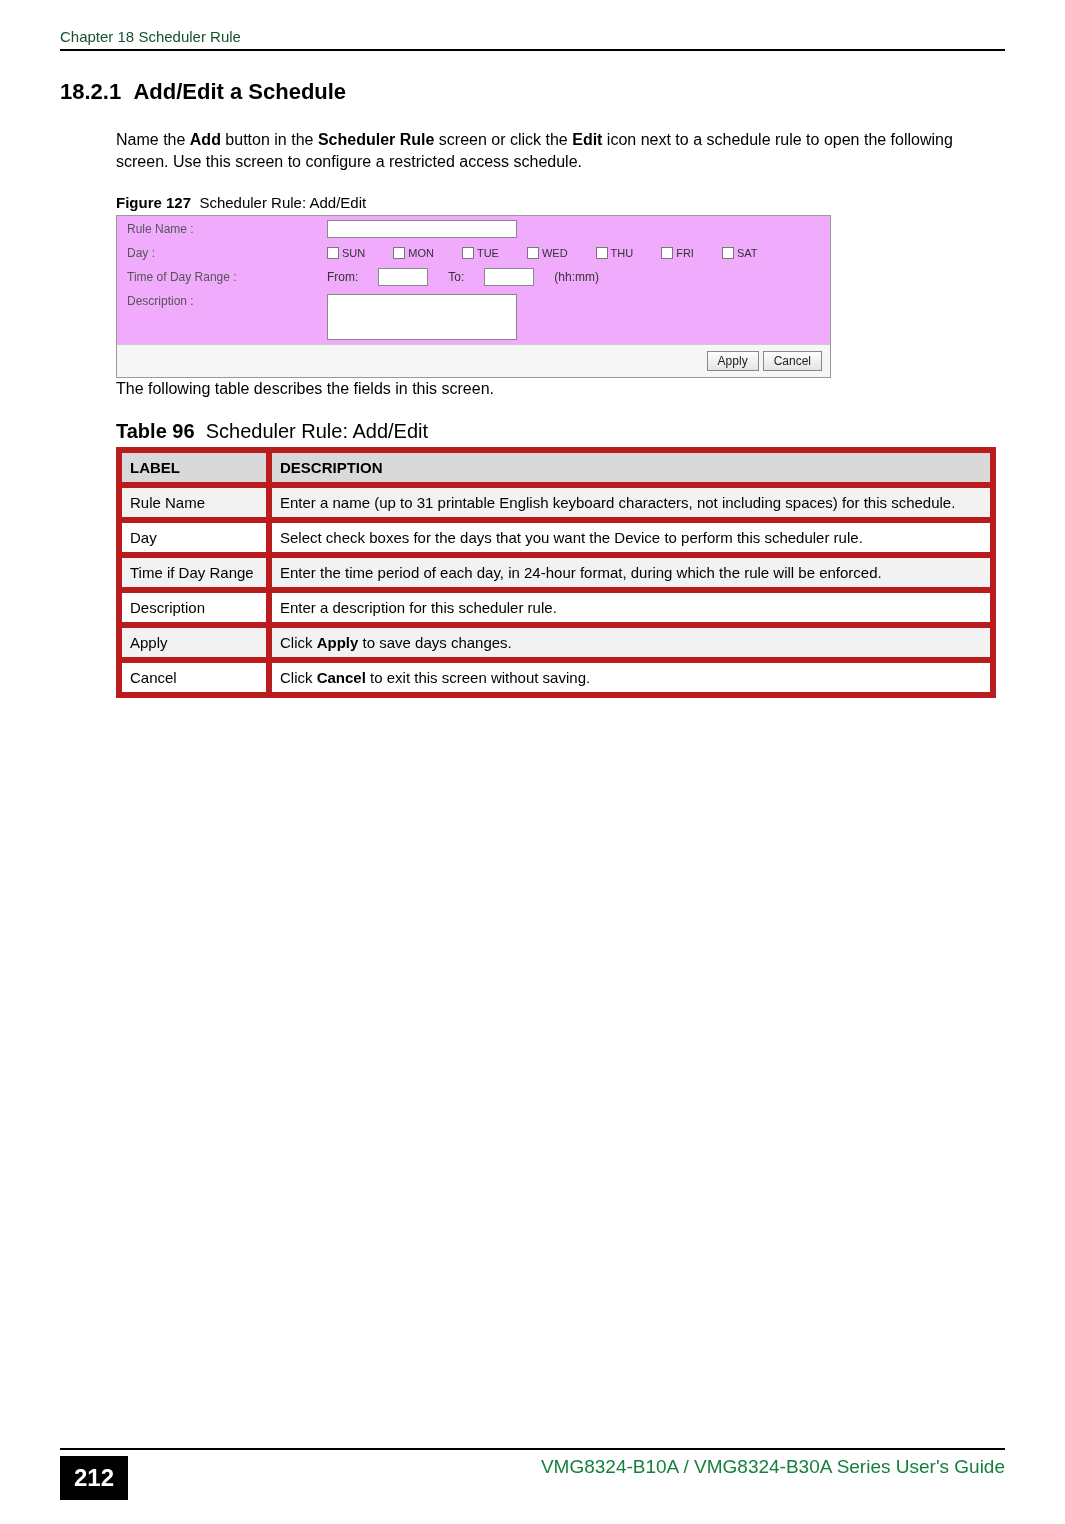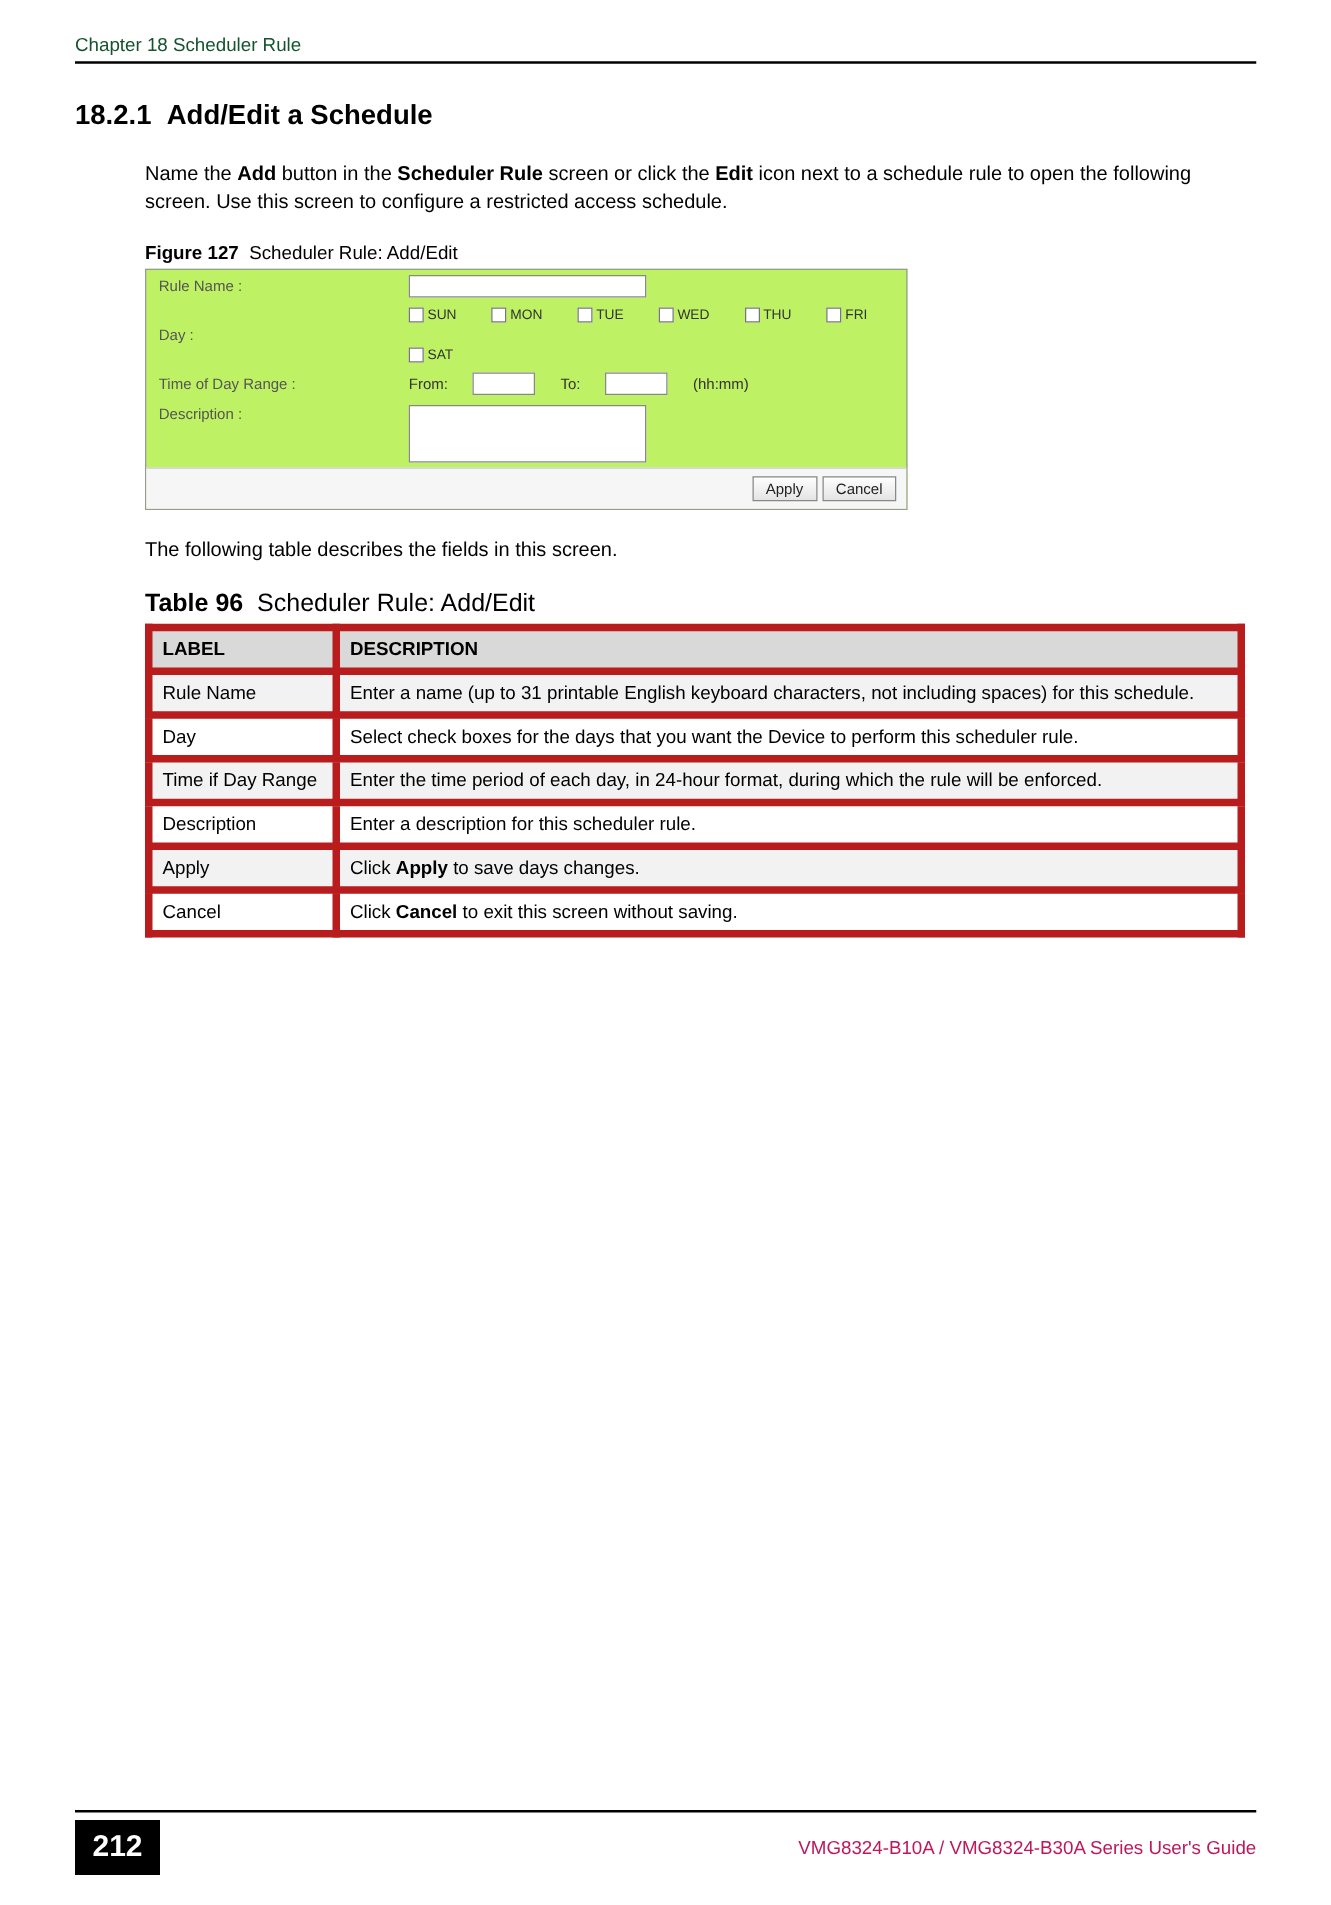--- a/index.html
+++ b/index.html
@@ -45,27 +45,26 @@
       font-size: 15px;
       font-weight: bold;
       margin-left: 56px;
       margin-bottom: 4px;
     }
     .figure-caption .caption-text {
       font-weight: normal;
     }
     .figure-frame {
       margin-left: 56px;
-      width: 610px;
+      width: 715px;
       border: 1px solid #999;
-      background: #bef264;
+      background: #f0abfc;
       font-family: Arial, sans-serif;
       font-size: 12px;
       color: #333;
-      margin-bottom: 22px;
     }
     .form-row {
       display: flex;
       align-items: center;
       padding: 4px 10px;
     }
     .form-label {
       width: 200px;
       color: #555;
     }
@@ -159,33 +158,33 @@
       left: 60px;
       right: 60px;
     }
     .footer-rule {
       border: none;
       border-top: 2px solid #000;
       margin-bottom: 6px;
     }
     .footer-row {
       display: flex;
-      align-items: center;
+      align-items: flex-start;
       justify-content: space-between;
     }
     .page-num-box {
       background: #000;
       color: #fff;
       font-weight: bold;
       font-size: 24px;
       padding: 8px 14px;
     }
     .footer-text {
-      font-size: 15px;
-      color: #be185d;
+      font-size: 19px;
+      color: #15803d;
     }
   </style>
 </head>
 <body>
 
 <div class="page-header">Chapter 18 Scheduler Rule</div>
 <hr class="header-rule">
 
 <div class="section-heading">
   <span>18.2.1</span>&nbsp;&nbsp;<span>Add/Edit a Schedule</span>

